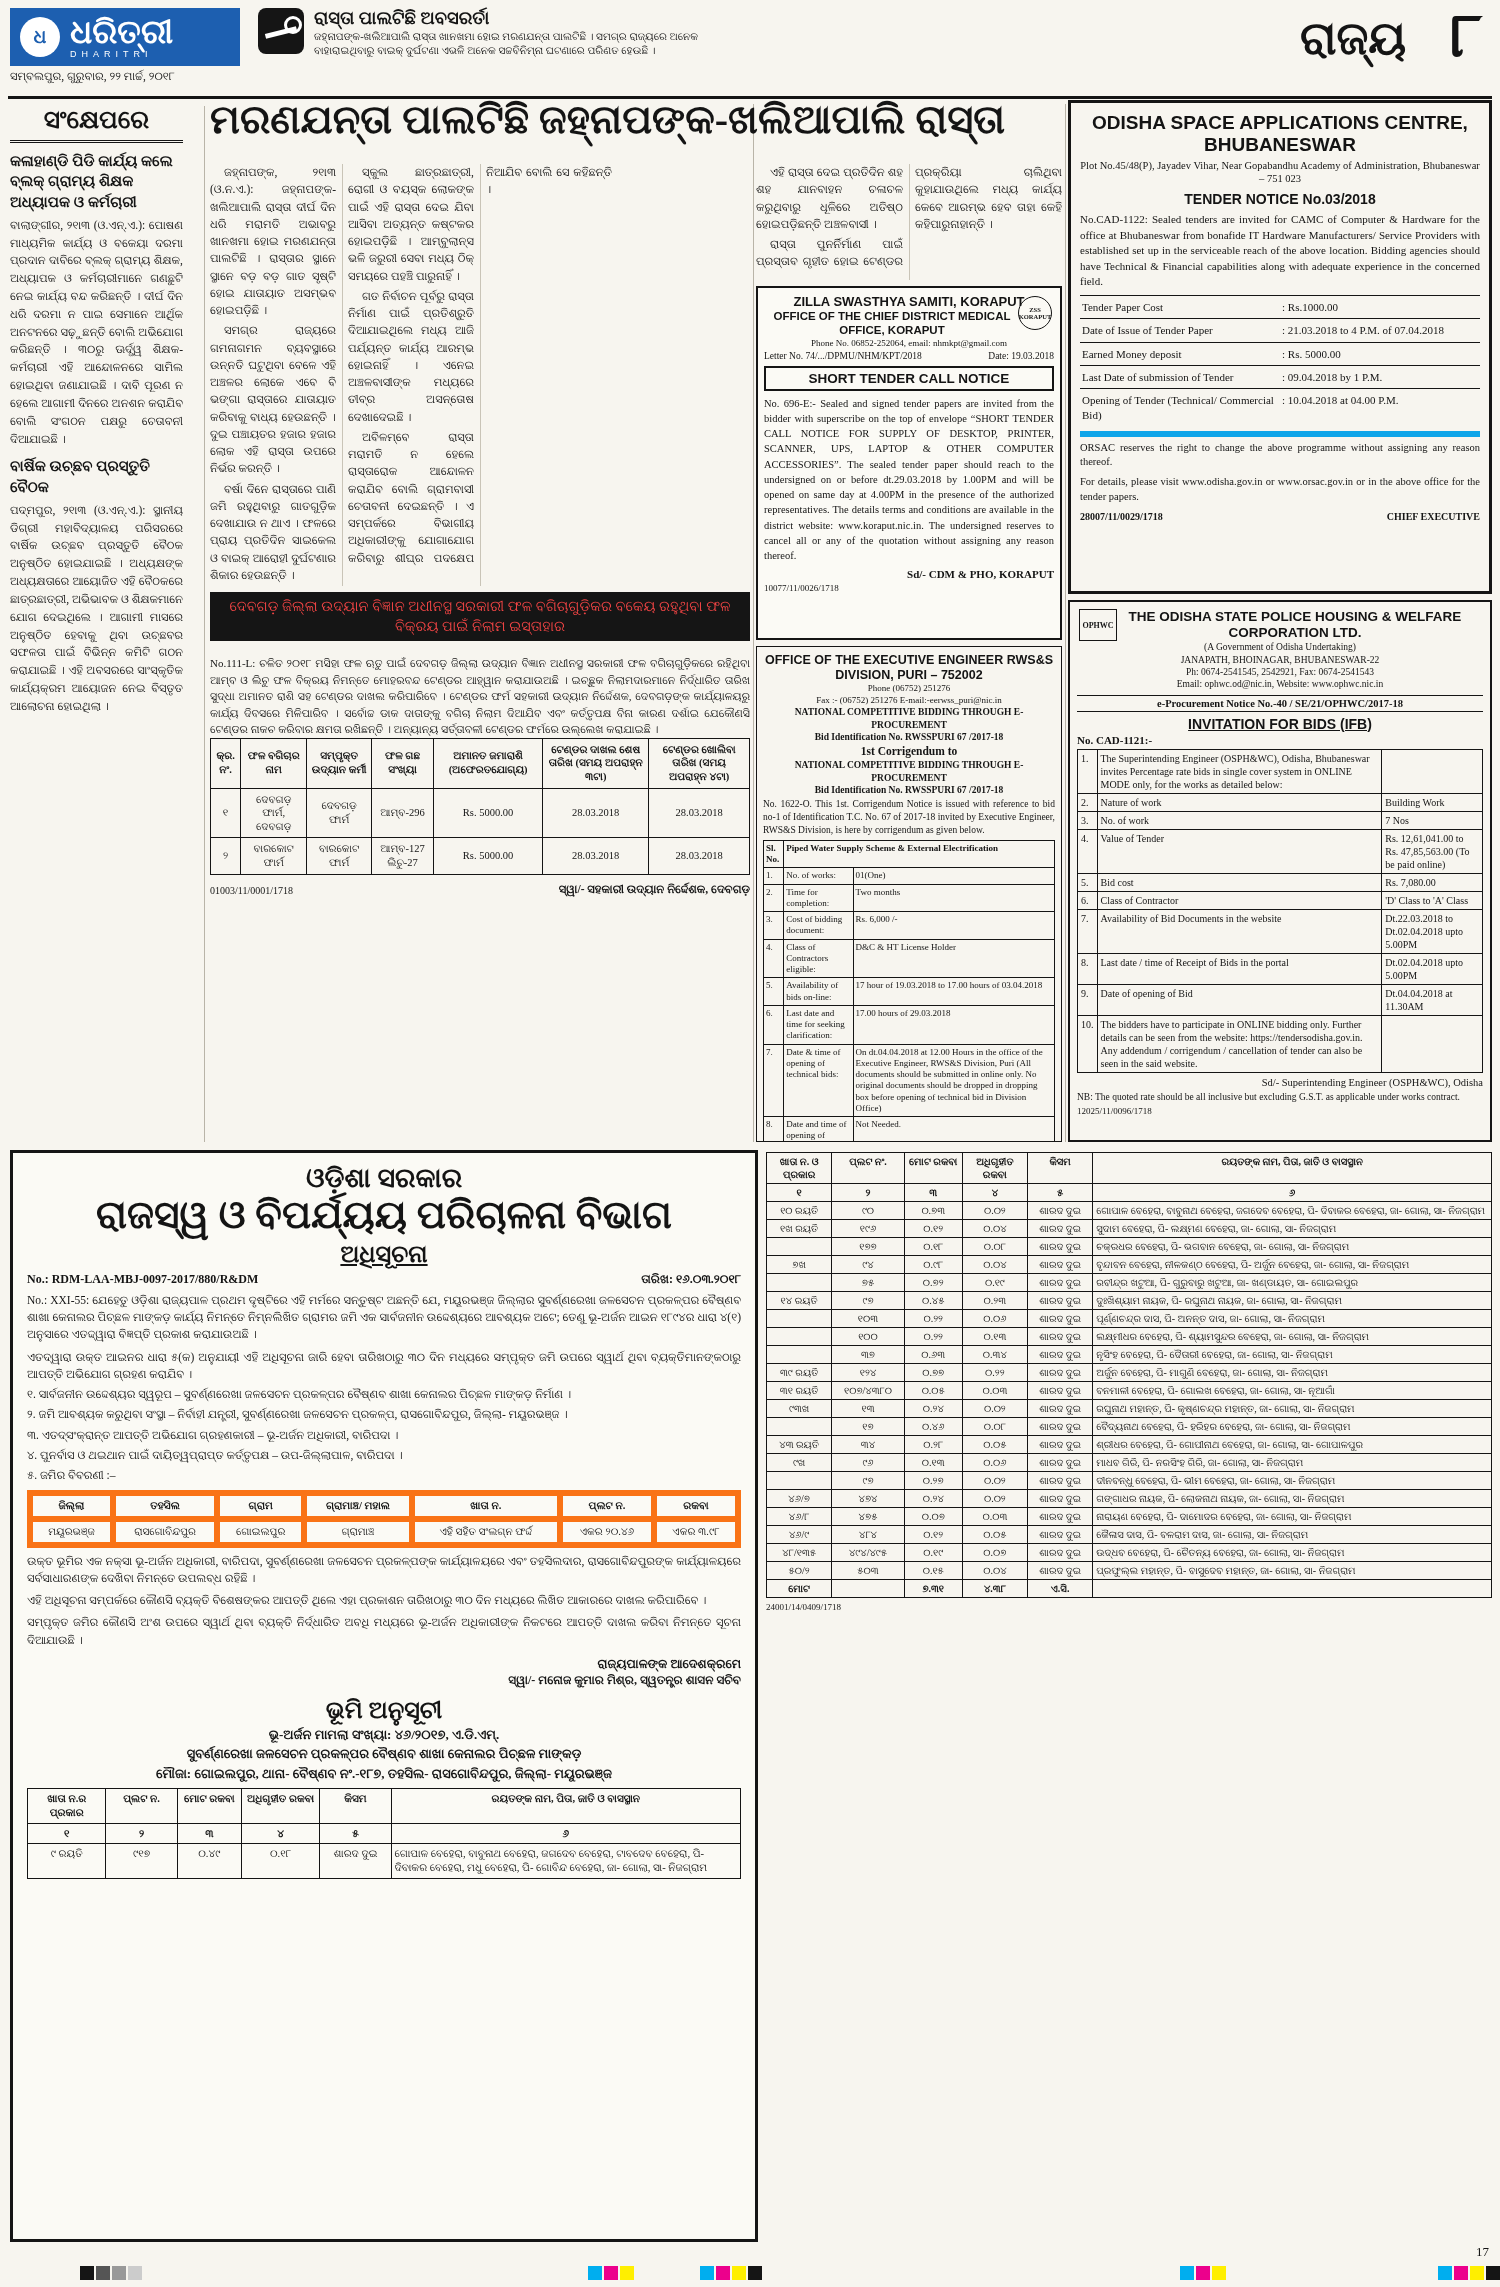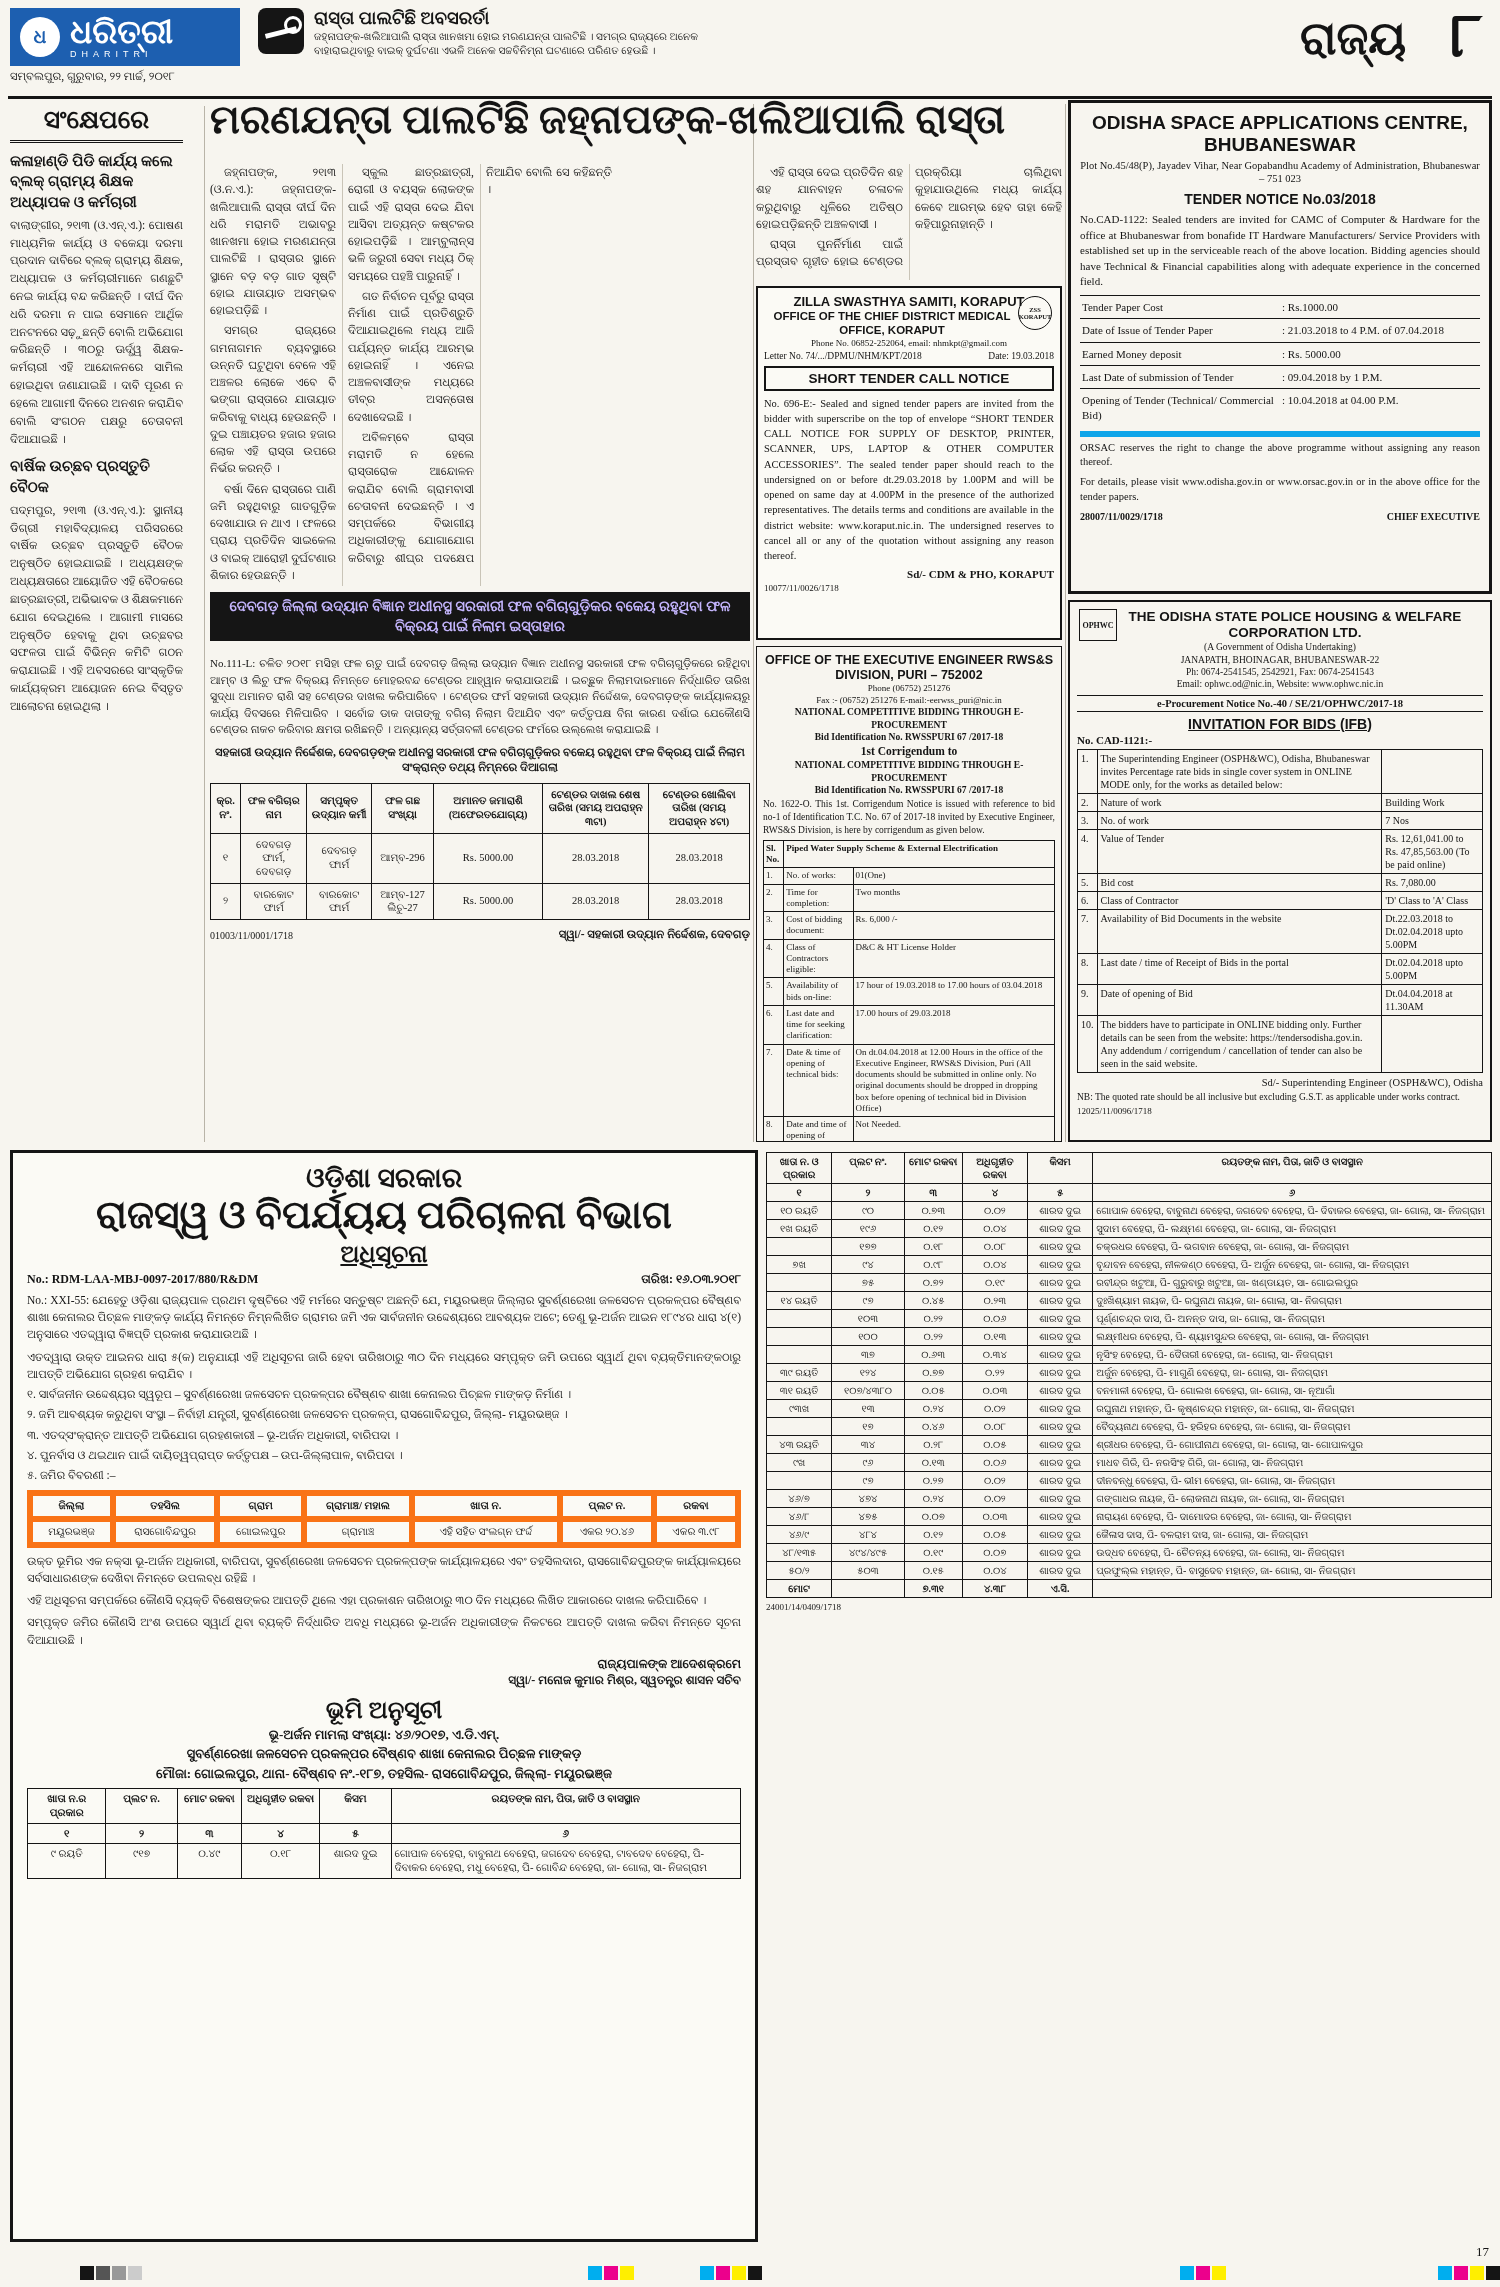--- a/index.html
+++ b/index.html
@@ -40,21 +40,21 @@
   
   .headline{position:absolute;left:210px;top:98px;width:852px;font-size:40px;font-weight:bold;line-height:1.1;}
   .article-cols{position:absolute;left:210px;top:164px;width:540px;height:422px;column-count:4;column-gap:12px;
                 column-rule:1px solid #c9c4b7;column-fill:auto;overflow:hidden;}
   .article-cols-right{position:absolute;left:756px;top:164px;width:306px;height:116px;column-count:2;
                       column-gap:12px;column-rule:1px solid #c9c4b7;column-fill:auto;overflow:hidden;}
   .article-p{font-size:11.5px;line-height:1.5;text-align:justify;text-indent:14px;margin-bottom:3px;}
 
   
   .deogarh{position:absolute;left:210px;top:592px;width:540px;height:550px;overflow:hidden;}
-  .deo-band{background:#151515;color:#c4b5fd;font-weight:bold;font-size:14.5px;text-align:center;
+  .deo-band{background:#151515;color:#ef4444;font-weight:normal;font-size:14.5px;text-align:center;
             padding:5px 8px;line-height:1.35;}
   .deo-body{font-size:11px;line-height:1.5;text-align:justify;margin-top:14px;}
   .deo-mid{font-weight:bold;text-align:center;font-size:11.5px;margin:7px 0;line-height:1.35;}
   .deo-table{width:100%;border-collapse:collapse;font-size:10.5px;}
   .deo-table th,.deo-table td{border:1px solid #151515;padding:4px 3px;text-align:center;vertical-align:middle;line-height:1.3;}
   .deo-foot{display:flex;justify-content:space-between;align-items:flex-end;margin-top:8px;font-size:10px;}
   .deo-sign{font-weight:bold;font-size:11.5px;}
 
   
   .zss{position:absolute;left:756px;top:286px;width:306px;height:354px;border:2px solid #151515;padding:6px;
@@ -190,21 +190,20 @@
       <div class="article-p">ଅବିଳମ୍ବେ ରାସ୍ତା ମରାମତି ନ ହେଲେ ରାସ୍ତାରୋକ ଆନ୍ଦୋଳନ କରାଯିବ ବୋଲି ଗ୍ରାମବାସୀ ଚେତାବନୀ ଦେଇଛନ୍ତି । ଏ ସମ୍ପର୍କରେ ବିଭାଗୀୟ ଅଧିକାରୀଙ୍କୁ ଯୋଗାଯୋଗ କରିବାରୁ ଶୀଘ୍ର ପଦକ୍ଷେପ ନିଆଯିବ ବୋଲି ସେ କହିଛନ୍ତି ।</div>
     </div>
   <div class="article-cols-right">
       <div class="article-p">ଏହି ରାସ୍ତା ଦେଇ ପ୍ରତିଦିନ ଶହ ଶହ ଯାନବାହନ ଚଳାଚଳ କରୁଥିବାରୁ ଧୂଳିରେ ଅତିଷ୍ଠ ହୋଇପଡ଼ିଛନ୍ତି ଅଞ୍ଚଳବାସୀ ।</div>
       <div class="article-p">ରାସ୍ତା ପୁନର୍ନିର୍ମାଣ ପାଇଁ ପ୍ରସ୍ତାବ ଗୃହୀତ ହୋଇ ଟେଣ୍ଡର ପ୍ରକ୍ରିୟା ଚାଲିଥିବା କୁହାଯାଉଥିଲେ ମଧ୍ୟ କାର୍ଯ୍ୟ କେବେ ଆରମ୍ଭ ହେବ ତାହା କେହି କହିପାରୁନାହାନ୍ତି ।</div>
     </div>
 
   <section class="deogarh">
     <div class="deo-band">ଦେବଗଡ଼ ଜିଲ୍ଲା ଉଦ୍ୟାନ ବିଜ୍ଞାନ ଅଧୀନସ୍ଥ ସରକାରୀ ଫଳ ବଗିଚାଗୁଡ଼ିକର ବକେୟ ରହୁଥିବା ଫଳ ବିକ୍ରୟ ପାଇଁ ନିଲାମ ଇସ୍ତାହାର</div>
     <div class="deo-body">No.111-L: ଚଳିତ ୨୦୧୮ ମସିହା ଫଳ ଋତୁ ପାଇଁ ଦେବଗଡ଼ ଜିଲ୍ଲା ଉଦ୍ୟାନ ବିଜ୍ଞାନ ଅଧୀନସ୍ଥ ସରକାରୀ ଫଳ ବଗିଚାଗୁଡ଼ିକରେ ରହିଥିବା ଆମ୍ବ ଓ ଲିଚୁ ଫଳ ବିକ୍ରୟ ନିମନ୍ତେ ମୋହରବନ୍ଦ ଟେଣ୍ଡର ଆହ୍ୱାନ କରାଯାଉଅଛି । ଇଚ୍ଛୁକ ନିଲାମଦାରମାନେ ନିର୍ଦ୍ଧାରିତ ତାରିଖ ସୁଦ୍ଧା ଅମାନତ ରାଶି ସହ ଟେଣ୍ଡର ଦାଖଲ କରିପାରିବେ । ଟେଣ୍ଡର ଫର୍ମ ସହକାରୀ ଉଦ୍ୟାନ ନିର୍ଦ୍ଦେଶକ, ଦେବଗଡ଼ଙ୍କ କାର୍ଯ୍ୟାଳୟରୁ କାର୍ଯ୍ୟ ଦିବସରେ ମିଳିପାରିବ । ସର୍ବୋଚ୍ଚ ଡାକ ଦାତାଙ୍କୁ ବଗିଚା ନିଲାମ ଦିଆଯିବ ଏବଂ କର୍ତ୍ତୃପକ୍ଷ ବିନା କାରଣ ଦର୍ଶାଇ ଯେକୌଣସି ଟେଣ୍ଡର ନାକଚ କରିବାର କ୍ଷମତା ରଖିଛନ୍ତି । ଅନ୍ୟାନ୍ୟ ସର୍ତ୍ତାବଳୀ ଟେଣ୍ଡର ଫର୍ମରେ ଉଲ୍ଲେଖ କରାଯାଇଛି ।</div>
-    <div class="deo-mid">ସହକାରୀ ଉଦ୍ୟାନ ନିର୍ଦ୍ଦେଶକ, ଦେବଗଡ଼ଙ୍କ ଅଧୀନସ୍ଥ ସରକାରୀ ଫଳ ବଗିଚାଗୁଡ଼ିକର ବକେୟ ରହୁଥିବା ଫଳ ବିକ୍ରୟ ପାଇଁ ନିଲାମ ସଂକ୍ରାନ୍ତ ତଥ୍ୟ ନିମ୍ନରେ ଦିଆଗଲା</div>
     <table class="deo-table">
       <thead>
         <tr>
           <th>କ୍ର. ନଂ.</th>
           <th>ଫଳ ବଗିଚାର ନାମ</th>
           <th>ସମ୍ପୃକ୍ତ ଉଦ୍ୟାନ କର୍ମୀ</th>
           <th>ଫଳ ଗଛ ସଂଖ୍ୟା</th>
           <th>ଅମାନତ ଜମାରାଶି (ଅଫେରତଯୋଗ୍ୟ)</th>
           <th>ଟେଣ୍ଡର ଦାଖଲ ଶେଷ ତାରିଖ (ସମୟ ଅପରାହ୍ନ ୩ଟା)</th>
           <th>ଟେଣ୍ଡର ଖୋଲିବା ତାରିଖ (ସମୟ ଅପରାହ୍ନ ୪ଟା)</th>

